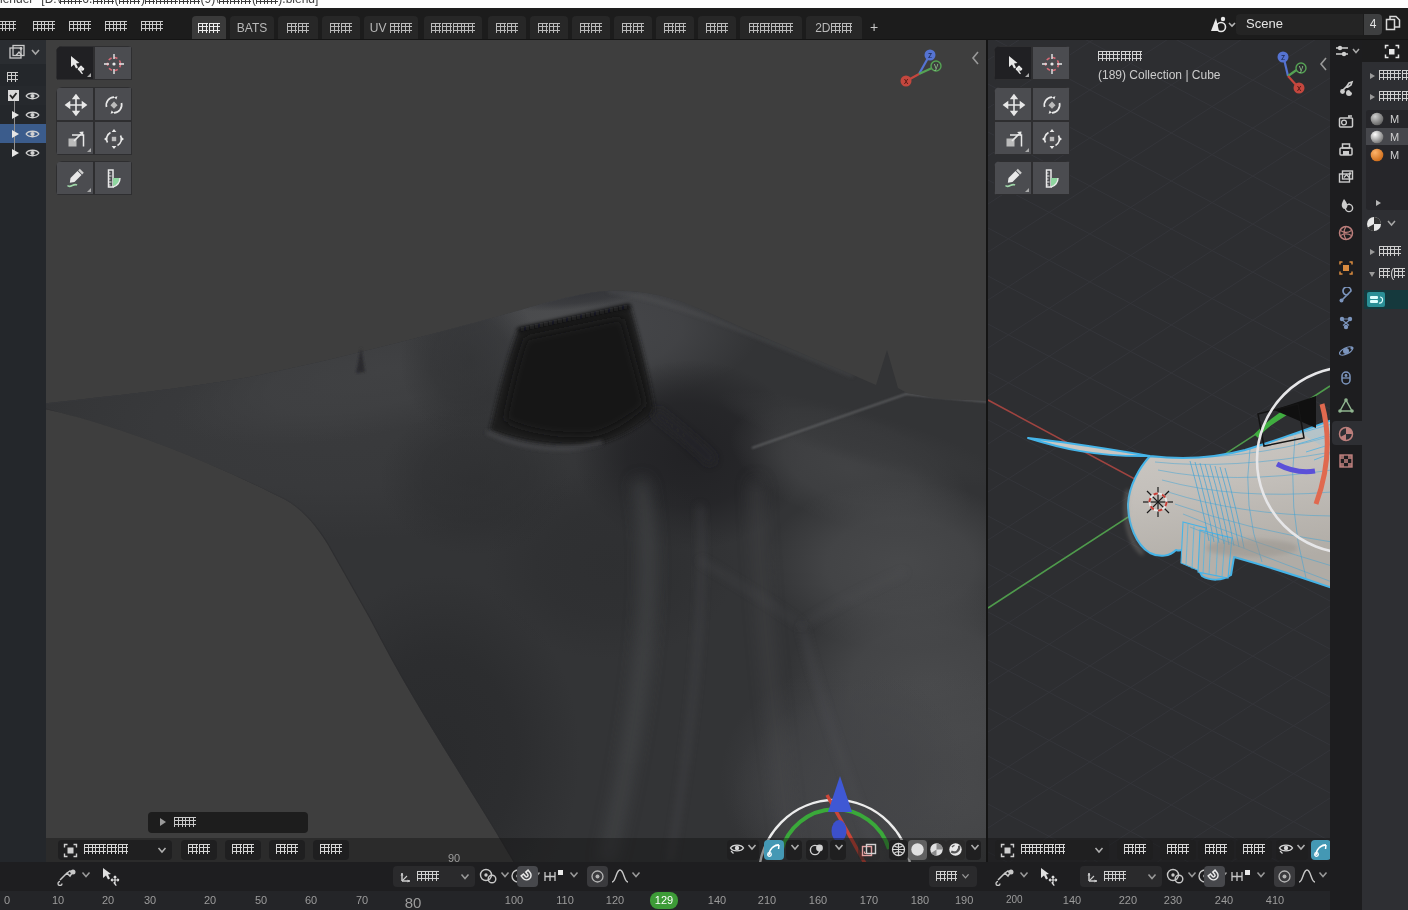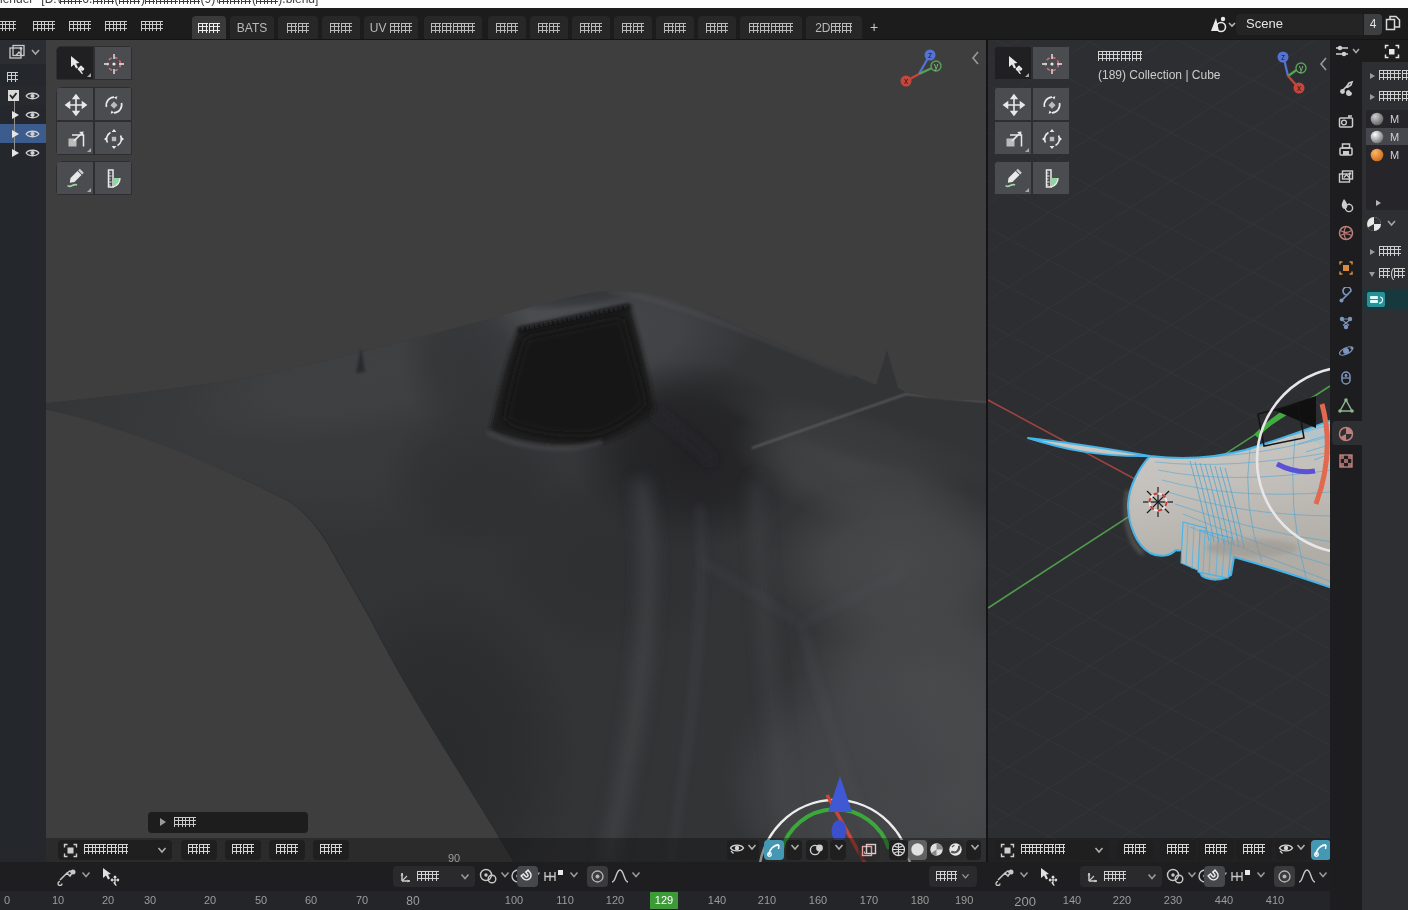--- a/index.html
+++ b/index.html
@@ -779,39 +779,39 @@
 <div class="ab" style="left:0;top:862px;width:1330px;height:29px;background:#1e1e20"></div>
 <div class="ab" style="left:0;top:891px;width:1330px;height:19px;background:#242528"></div>
 <div class="ab" style="left:-8px;top:894px;width:30px;text-align:center;color:#9c9c9c;font-size:11px">0</div>
 <div class="ab" style="left:43px;top:894px;width:30px;text-align:center;color:#9c9c9c;font-size:11px">10</div>
 <div class="ab" style="left:93px;top:894px;width:30px;text-align:center;color:#9c9c9c;font-size:11px">20</div>
 <div class="ab" style="left:144px;top:894px;width:30px;color:#9c9c9c;font-size:11px">30</div>
 <div class="ab" style="left:195px;top:894px;width:30px;text-align:center;color:#9c9c9c;font-size:11px">20</div>
 <div class="ab" style="left:246px;top:894px;width:30px;text-align:center;color:#9c9c9c;font-size:11px">50</div>
 <div class="ab" style="left:296px;top:894px;width:30px;text-align:center;color:#9c9c9c;font-size:11px">60</div>
 <div class="ab" style="left:347px;top:894px;width:30px;text-align:center;color:#9c9c9c;font-size:11px">70</div>
-<div class="ab" style="left:398px;top:894px;width:30px;text-align:center;color:#9c9c9c;font-size:12px">80</div>
+<div class="ab" style="left:398px;top:894px;width:30px;text-align:center;color:#9c9c9c;font-size:15px">80</div>
 <div class="ab" style="left:448px;top:852px;width:30px;text-align:left;color:#9c9c9c;font-size:11px">90</div>
 <div class="ab" style="left:499px;top:894px;width:30px;text-align:center;color:#9c9c9c;font-size:11px">100</div>
 <div class="ab" style="left:550px;top:894px;width:30px;text-align:center;color:#9c9c9c;font-size:11px">110</div>
 <div class="ab" style="left:600px;top:894px;width:30px;text-align:center;color:#9c9c9c;font-size:11px">120</div>
 <div class="ab" style="left:651px;top:894px;width:30px;text-align:center;color:#9c9c9c;font-size:11px">130</div>
 <div class="ab" style="left:702px;top:894px;width:30px;text-align:center;color:#9c9c9c;font-size:11px">140</div>
 <div class="ab" style="left:752px;top:894px;width:30px;text-align:center;color:#9c9c9c;font-size:11px">210</div>
 <div class="ab" style="left:803px;top:894px;width:30px;text-align:center;color:#9c9c9c;font-size:11px">160</div>
 <div class="ab" style="left:854px;top:894px;width:30px;text-align:center;color:#9c9c9c;font-size:11px">170</div>
 <div class="ab" style="left:905px;top:894px;width:30px;text-align:center;color:#9c9c9c;font-size:11px">180</div>
 <div class="ab" style="left:955px;top:894px;width:30px;text-align:left;color:#9c9c9c;font-size:11px">190</div>
-<div class="ab" style="left:1006px;top:894px;width:30px;text-align:right;color:#9c9c9c;font-size:13px">200</div>
+<div class="ab" style="left:1006px;top:894px;width:30px;text-align:left;color:#9c9c9c;font-size:10px">200</div>
 <div class="ab" style="left:1057px;top:894px;width:30px;text-align:center;color:#9c9c9c;font-size:11px">140</div>
-<div class="ab" style="left:1107px;top:894px;width:30px;text-align:center;color:#9c9c9c;font-size:11px">220</div>
+<div class="ab" style="left:1107px;top:894px;width:30px;text-align:right;color:#9c9c9c;font-size:11px">220</div>
 <div class="ab" style="left:1158px;top:894px;width:30px;text-align:center;color:#9c9c9c;font-size:11px">230</div>
-<div class="ab" style="left:1209px;top:894px;width:30px;text-align:center;color:#9c9c9c;font-size:11px">440</div>
+<div class="ab" style="left:1209px;top:894px;width:30px;text-align:center;color:#9c9c9c;font-size:11px">240</div>
 <div class="ab" style="left:1260px;top:894px;width:30px;text-align:center;color:#9c9c9c;font-size:11px">410</div>
-<div class="ab" style="left:650px;top:892px;width:28px;height:17px;background:#3d9b37;border-radius:0;color:#fff;font-size:11px;line-height:16px;text-align:center">129</div>
+<div class="ab" style="left:650px;top:892px;width:28px;height:17px;background:#3d9b37;border-radius:8px;color:#fff;font-size:11px;line-height:16px;text-align:center">129</div>
 <svg class="ab" style="left:57px;top:866px" width="24" height="20" viewBox="0 0 24 20">
 <path d="M3,14 l7,-7 M10,7 l3,-2 2,2 -2,3 Z" stroke="#c8c8c8" stroke-width="1.5" fill="none"></path>
 <circle cx="16" cy="6" r="2.5" fill="#c8c8c8"></circle>
     <path d="M3,15.5 a2,2 0 1 0 2,2" stroke="#c8c8c8" stroke-width="1.3" fill="none"></path>
   </svg>
 <svg class="ab" style="left:81px;top:871px" width="10" height="8" viewBox="0 0 10 8">
     <path d="M1.5,1.5 l3.5,4 3.5,-4" stroke="#9a9a9a" stroke-width="1.5" fill="none"></path>
   </svg>
 <svg class="ab" style="left:100px;top:866px" width="22" height="20" viewBox="0 0 22 20">
 <path d="M3,2 L3,12 L6,9.5 L8,13.5 L10,12.5 L8,8.5 L11,8 Z" fill="#e0e0e0"></path>

